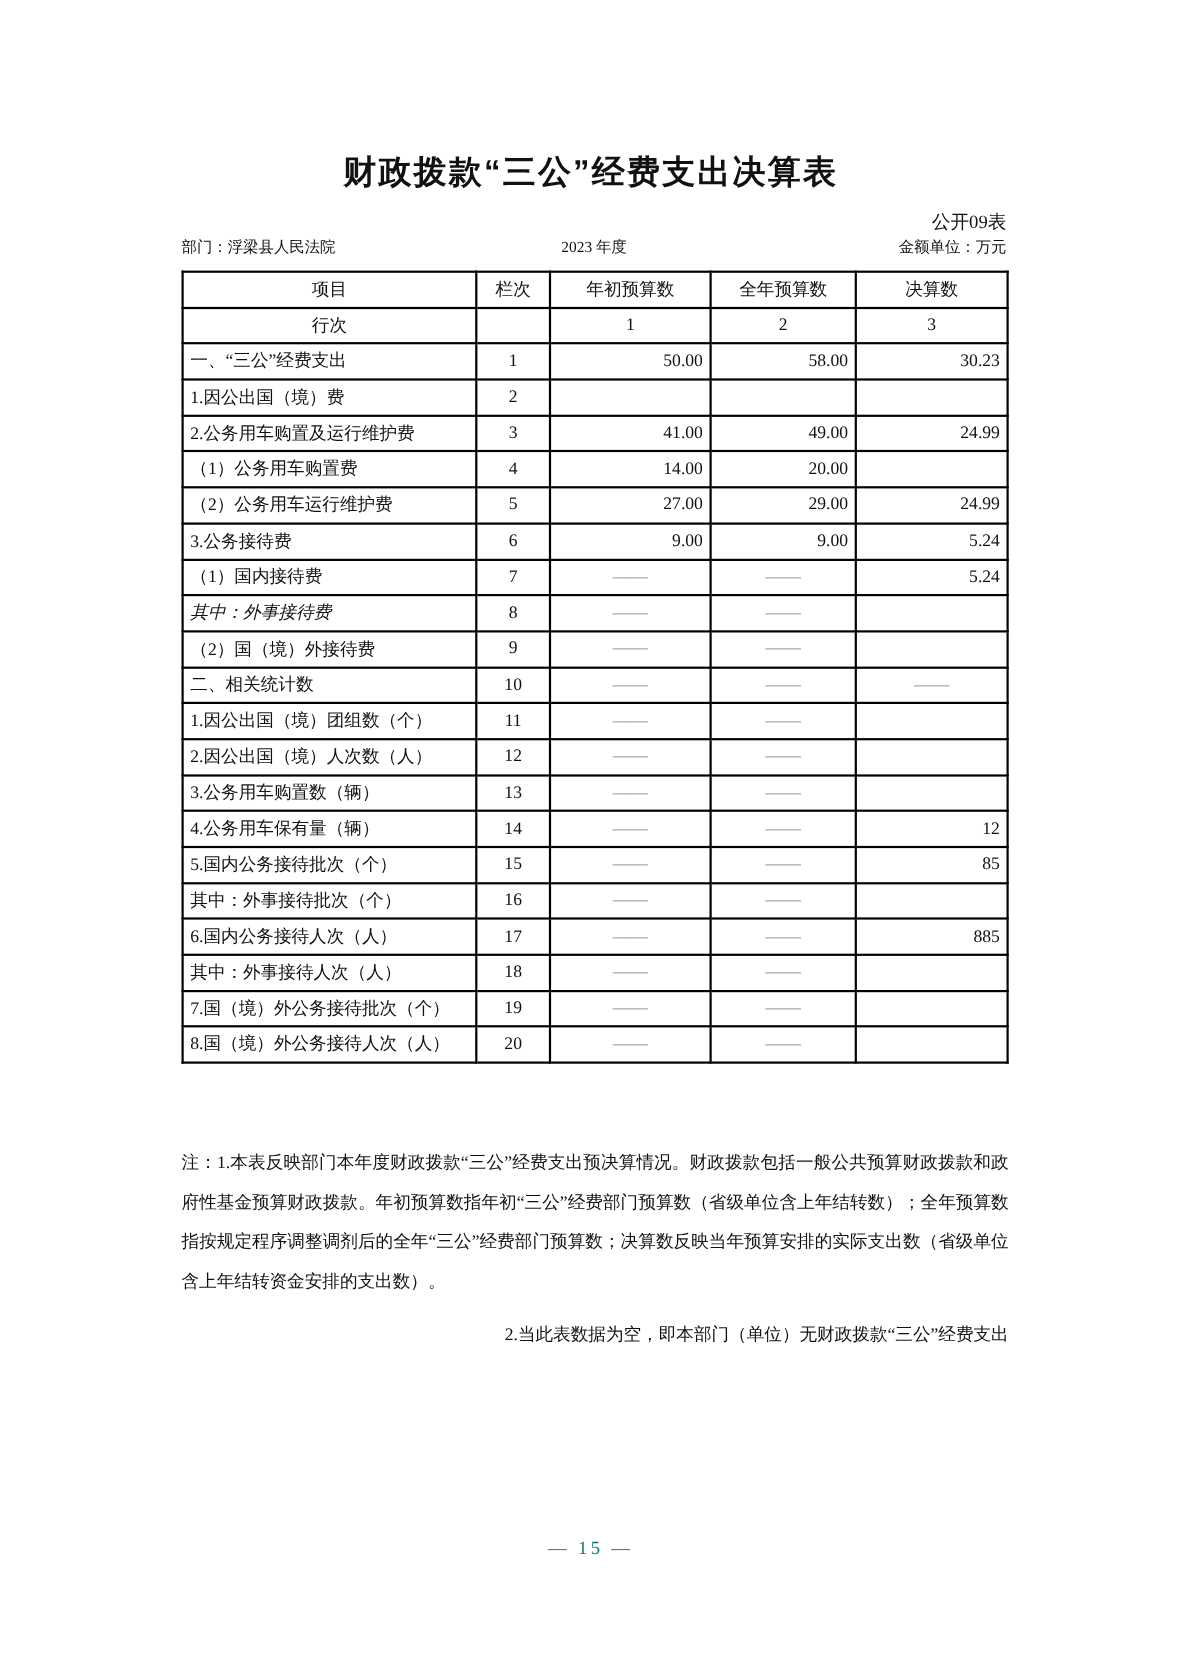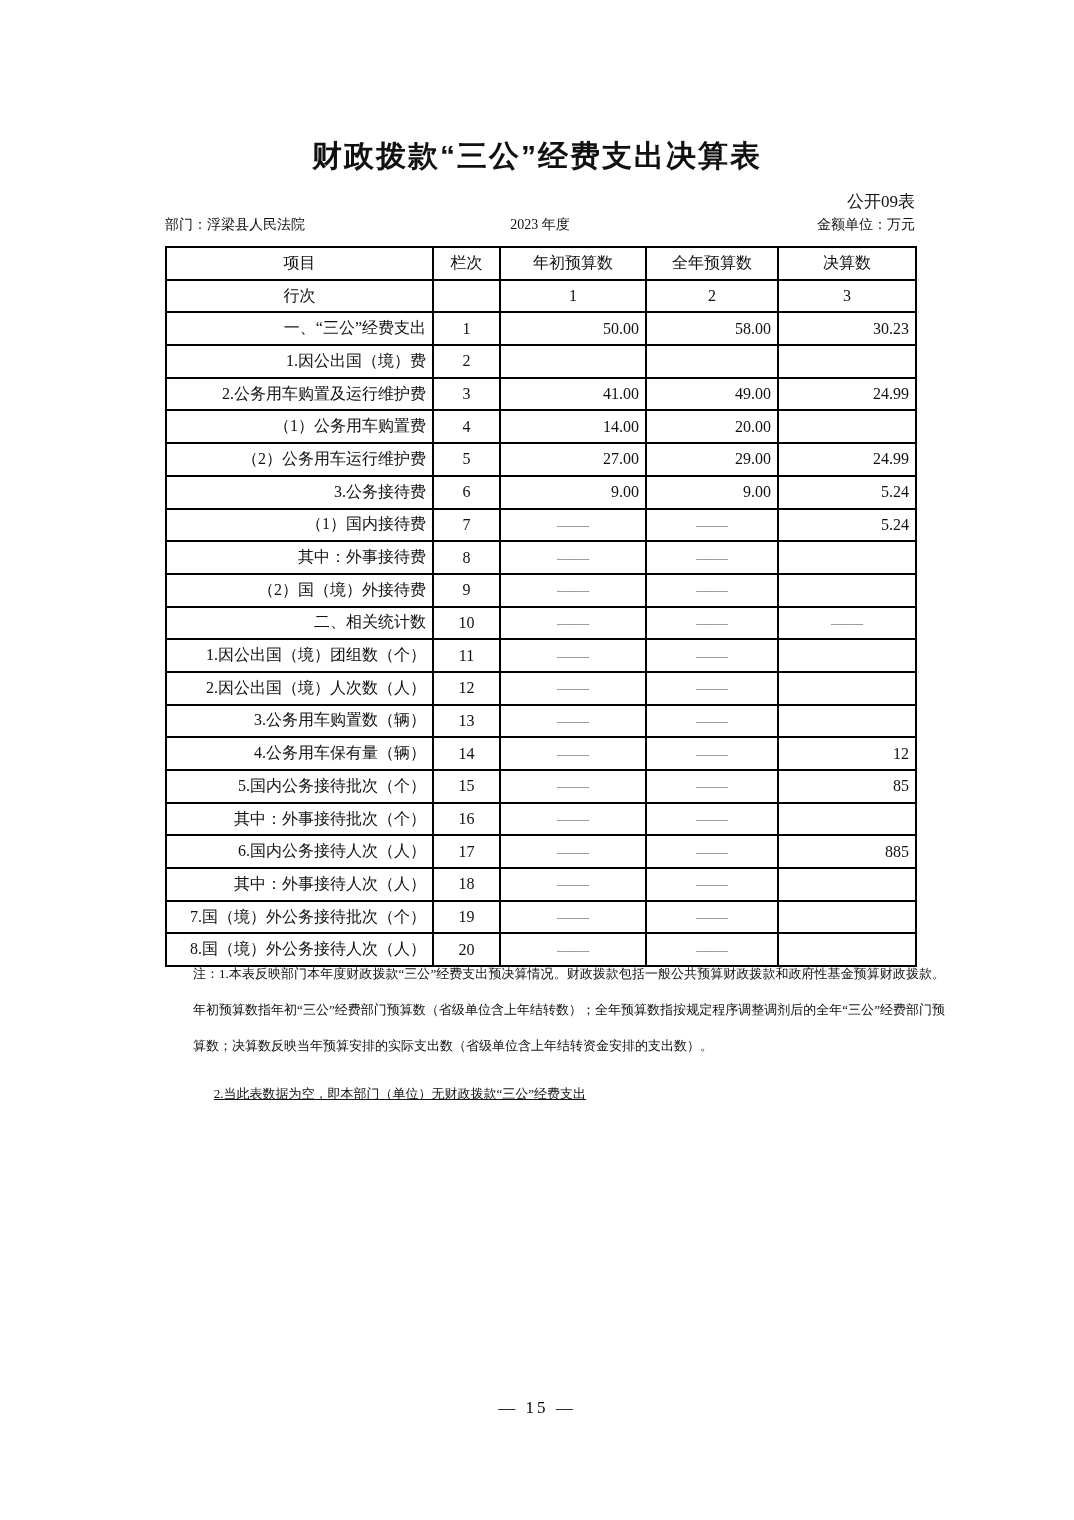--- a/index.html
+++ b/index.html
@@ -23,33 +23,33 @@
     position:absolute; top:246px; left:165px; width:750px;
     border-collapse:collapse; table-layout:fixed;
   }
   table.main td {
     border:2px solid #000; height:32.7px; font-size:16px;
     padding:0 6px; overflow:hidden; white-space:nowrap; vertical-align:middle;
   }
   td.center { text-align:center; }
   td.num    { text-align:right; padding-right:10px; }
   td.dash   { text-align:center; color:#8c8c8c; }
-  td.item   { text-align:right;margin-top:20px; }
+  td.item   { text-align:left;margin-top:20px; }
   td.ind0 { padding-left:6px; }
   td.ind1 { padding-left:20px; }
   td.ind2 { padding-left:42px;border-radius:16px; }
-  td.ind3 { padding-left:78px; }
+  td.ind3 { padding-left:78px;font-style:italic; }
   .notes {
-    position:absolute; top:956px; left:165px; width:752px;
-    font-size:13px; line-height:36px; text-align:justify;margin-left:28px;
-  }
-  .note2 { margin-top:12px; text-indent:1.6em; text-align:left;text-decoration:underline; }
+    position:absolute; top:1040px; left:165px; width:752px;
+    font-size:16px; line-height:36px; text-align:justify;
+  }
+  .note2 { margin-top:12px; text-indent:1.6em; text-align:right; }
   .footer {
     position:absolute; top:1398px; left:0; width:100%;
-    text-align:center; font-size:17px; color:#000000; letter-spacing:3px;
+    text-align:center; font-size:17px; color:#0f766e; letter-spacing:3px;
   }
 </style>
 </head>
 <body>
 
 <div class="page">
 
   <div class="title">财政拨款“三公”经费支出决算表</div>
 
   <div class="table-label">公开09表</div>

